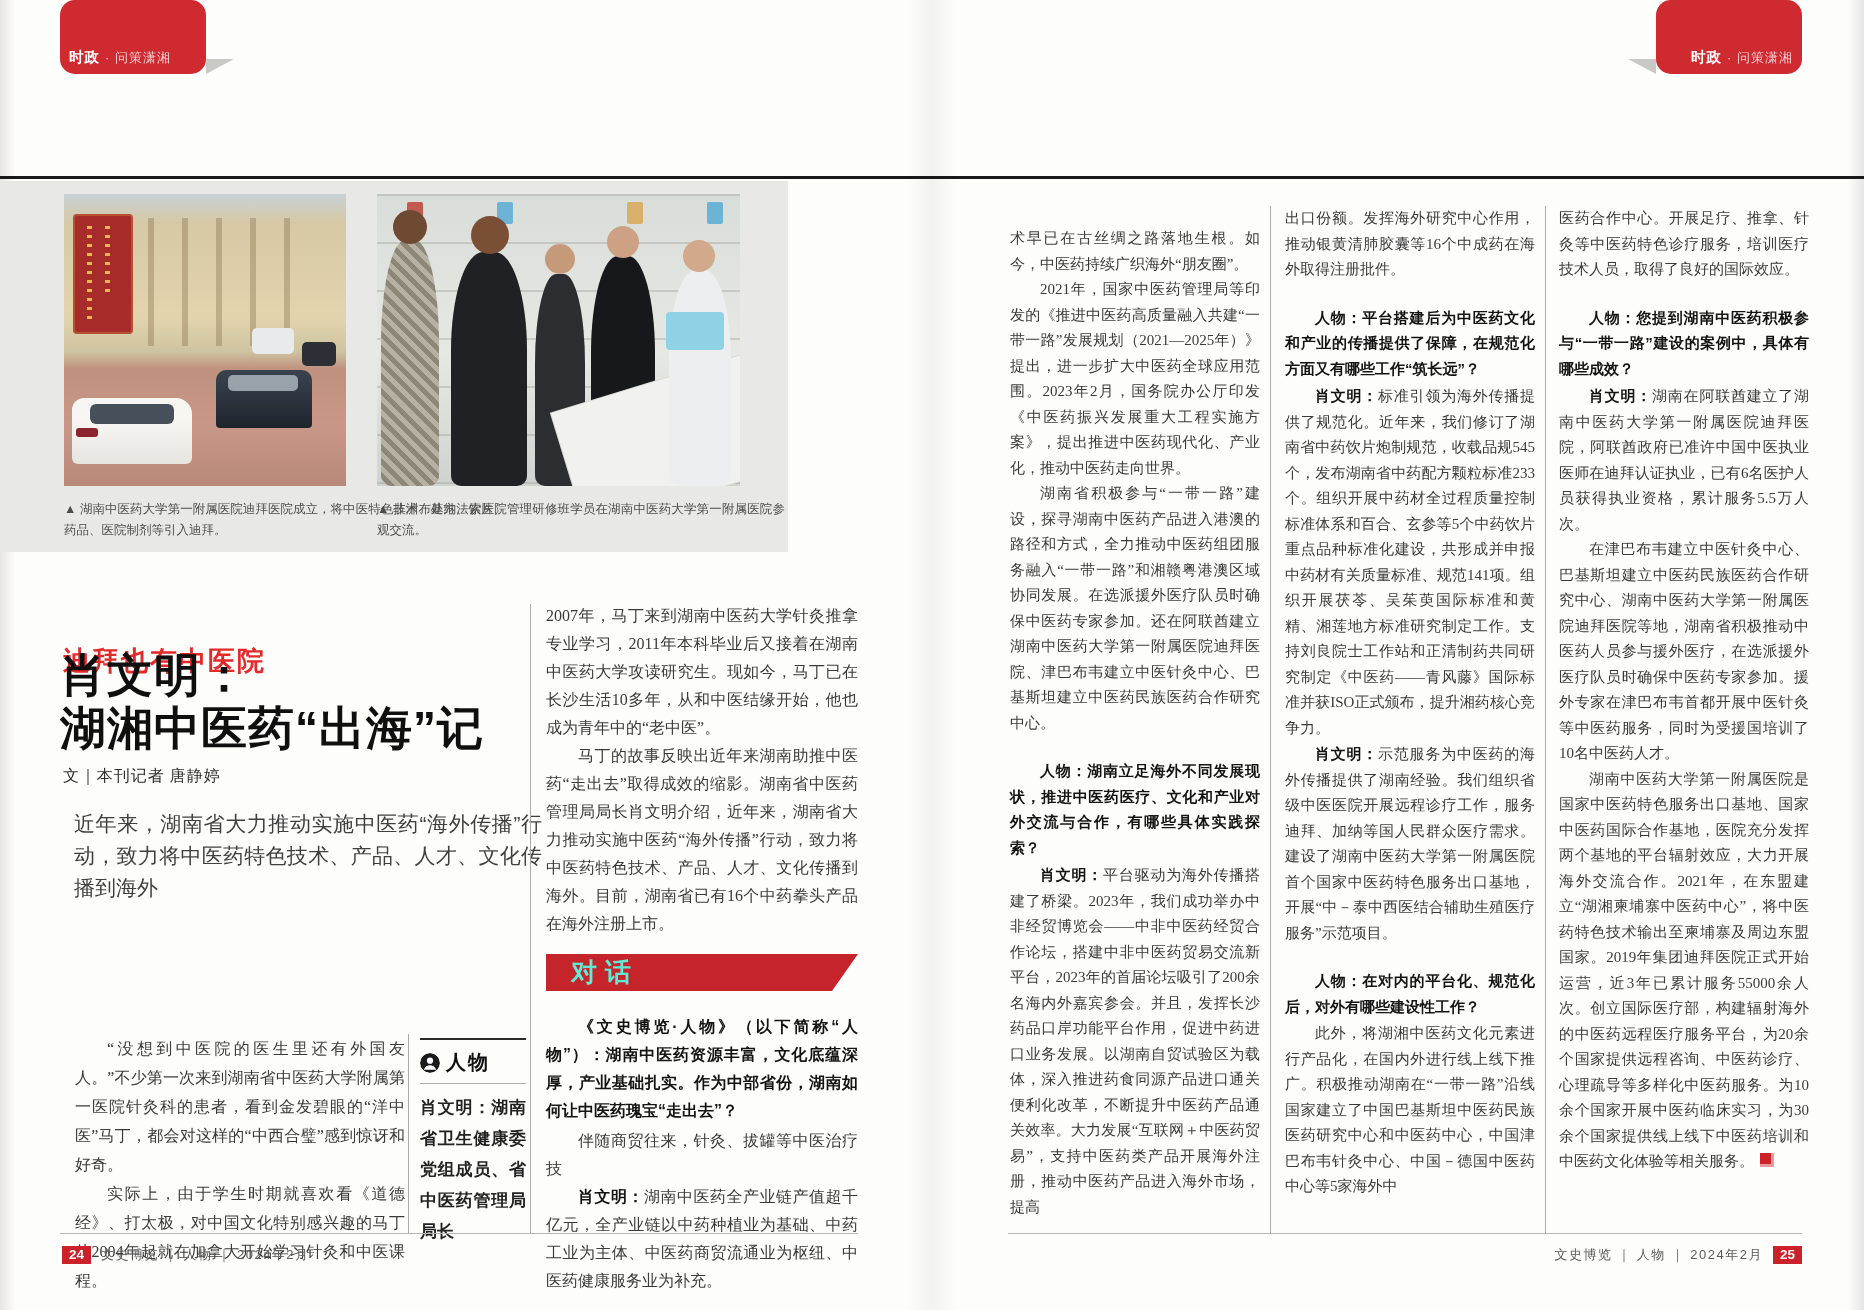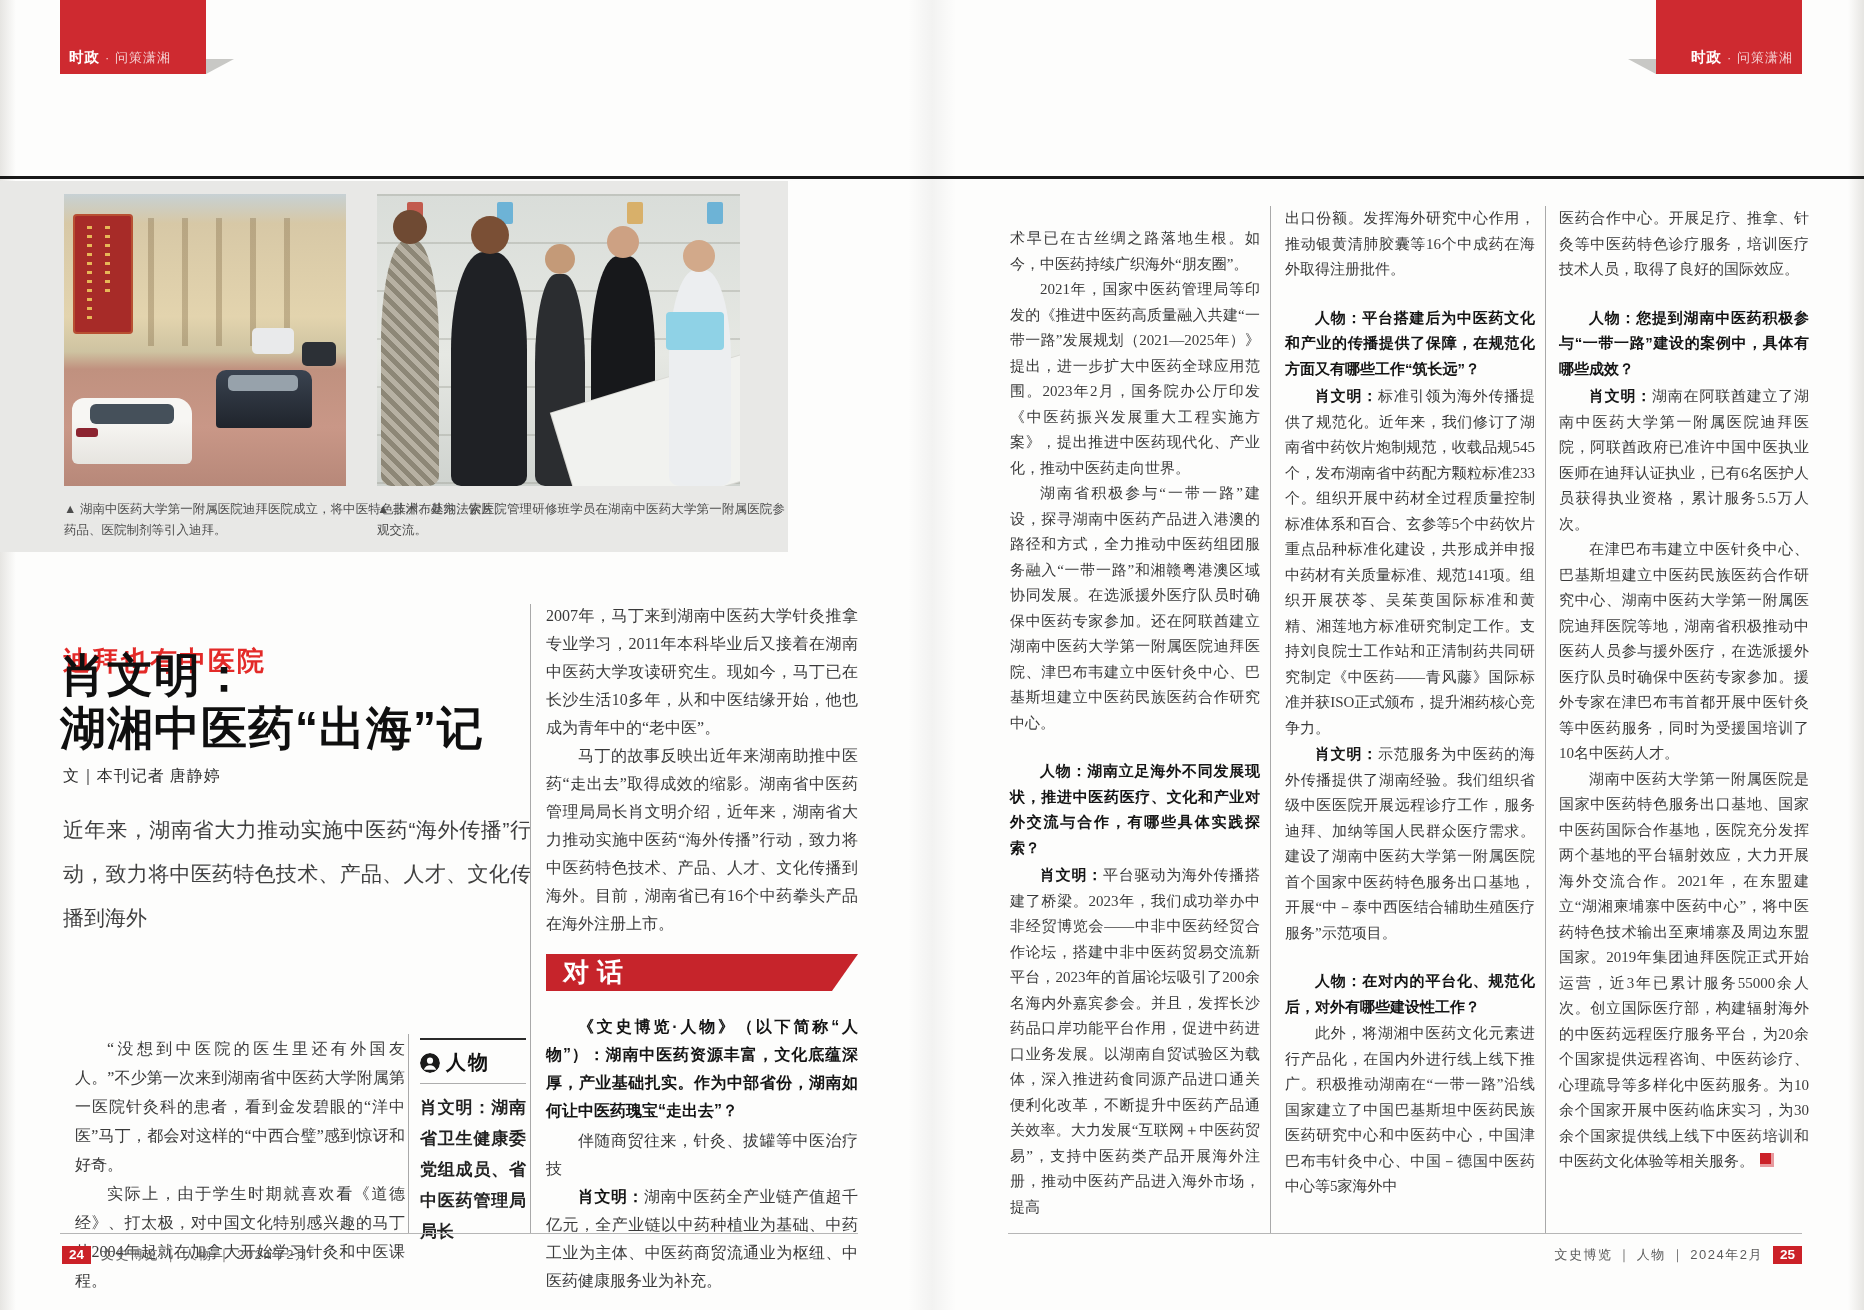--- a/index.html
+++ b/index.html
@@ -9,21 +9,21 @@
   .spread { position:relative; width:1864px; height:1310px; margin:0 auto;
             background:#fdfdfc; overflow:hidden; }
   .edge-left  { position:absolute; left:0; top:0; bottom:0; width:16px;
                 background:linear-gradient(90deg,#e6e5e2,rgba(255,255,255,0)); }
   .edge-right { position:absolute; right:0; top:0; bottom:0; width:16px;
                 background:linear-gradient(270deg,#e6e5e2,rgba(255,255,255,0)); }
   .gutter { position:absolute; left:908px; top:0; bottom:0; width:48px;
             background:linear-gradient(90deg,rgba(0,0,0,0),rgba(0,0,0,.045) 50%,rgba(0,0,0,0)); }
 
   
-  .tag { position:absolute; top:0; width:146px; height:74px; background:#ce2a30; }
+  .tag { position:absolute; top:0; width:146px; height:74px; background:#ce2a30;border-radius:15px; }
   .tag-left  { left:60px; }
   .tag-right { left:1656px; }
   .tag .txt { position:absolute; bottom:7px; white-space:nowrap; font-size:14.5px;
               color:#fff; letter-spacing:1px; }
   .tag-left .txt { left:9px; }
   .tag-right .txt { right:9px; }
   .tag .txt b { font-weight:700; }
   .tag .txt .rest { color:rgba(255,255,255,.78); font-size:13px; }
   .fold { position:absolute; bottom:0; width:0; height:0; border-style:solid; }
   .tag-left .fold  { left:146px;  border-width:15px 28px 0 0; border-color:#c8c8c5 transparent transparent transparent; }
@@ -70,22 +70,22 @@
   .cap1 { left:64px; top:318px; width:442px; }
   .cap2 { left:377px; top:318px; width:408px; }
 
   
   .kicker { position:absolute; left:63px; top:611px; font-size:27px; font-weight:700;
             color:#e32a28; letter-spacing:2px;margin-top:32px; }
   .headline { position:absolute; left:60px; top:649px; font-size:46px; line-height:53px;
               font-weight:800; color:#0f0f0f; letter-spacing:1px; }
   .byline { position:absolute; left:63px; top:766px; font-size:16px; color:#2e2e2e;
             font-family:"Liberation Serif", serif; letter-spacing:1px; }
-  .intro { position:absolute; left:63px; top:808px; width:468px; font-size:21px;
-           line-height:44px; color:#3f3f3f; text-align:justify; }
+  .intro { position:absolute; left:74px; top:808px; width:468px; font-size:21px;
+           line-height:32px; color:#3f3f3f; text-align:justify; }
 
   
   .col { position:absolute; font-family:"Liberation Serif", serif; color:#3a3a3a; text-align:justify; }
   .para { margin:0; text-align:justify; }
   .para.body { text-indent:2em; }
   .para.cont { text-indent:0; }
   .para.a { text-indent:2em; }
   .para.q { font-family:"Liberation Sans", sans-serif; font-weight:700; color:#141414;
             text-indent:2em; margin-top:22px; margin-bottom:2px; }
   .lead { font-family:"Liberation Sans", sans-serif; font-weight:700; color:#141414; font-style:normal; }
@@ -107,23 +107,23 @@
   
   .profile { position:absolute; left:420px; top:1038px; width:106px; }
   .p-top { height:2px; background:#2b2b2b; }
   .p-head { display:flex; align-items:center; gap:6px; padding:9px 0 7px;
             border-bottom:1px solid #adadad; margin-bottom:8px; }
   .p-icon { display:inline-flex; width:20px; height:20px; border-radius:50%; overflow:hidden; }
   .p-title { font-size:20px; font-weight:700; color:#111; letter-spacing:2px;text-align:center; }
   .p-text { font-size:17px; line-height:31px; font-weight:600; color:#222; text-align:justify; }
 
   
-  .banner { margin:16px 0 4px; height:37px; background:#c6242b; color:#ffffff;
+  .banner { margin:16px 0 4px; height:37px; background:#c6242b; color:#5eead4;
             font-family:"Liberation Sans", sans-serif; font-size:26px; font-weight:800;
-            letter-spacing:8px; line-height:37px; padding-left:17px;
+            letter-spacing:8px; line-height:37px; padding-left:25px;
             clip-path:polygon(0 0, 100% 0, calc(100% - 26px) 100%, 0 100%); }
 
   .end-mark { display:inline-block; width:14px; height:14px; background:#cb2128; margin-left:6px;
               vertical-align:-1px; box-shadow:inset -3px -3px 0 rgba(255,255,255,.55); }
 
   
   .footer { position:absolute; top:1246px; display:flex; align-items:center; gap:10px;
             font-size:13px; color:#5a5a5a; letter-spacing:1.5px; }
   .f-left { left:62px; }
   .f-right { right:62px; }

